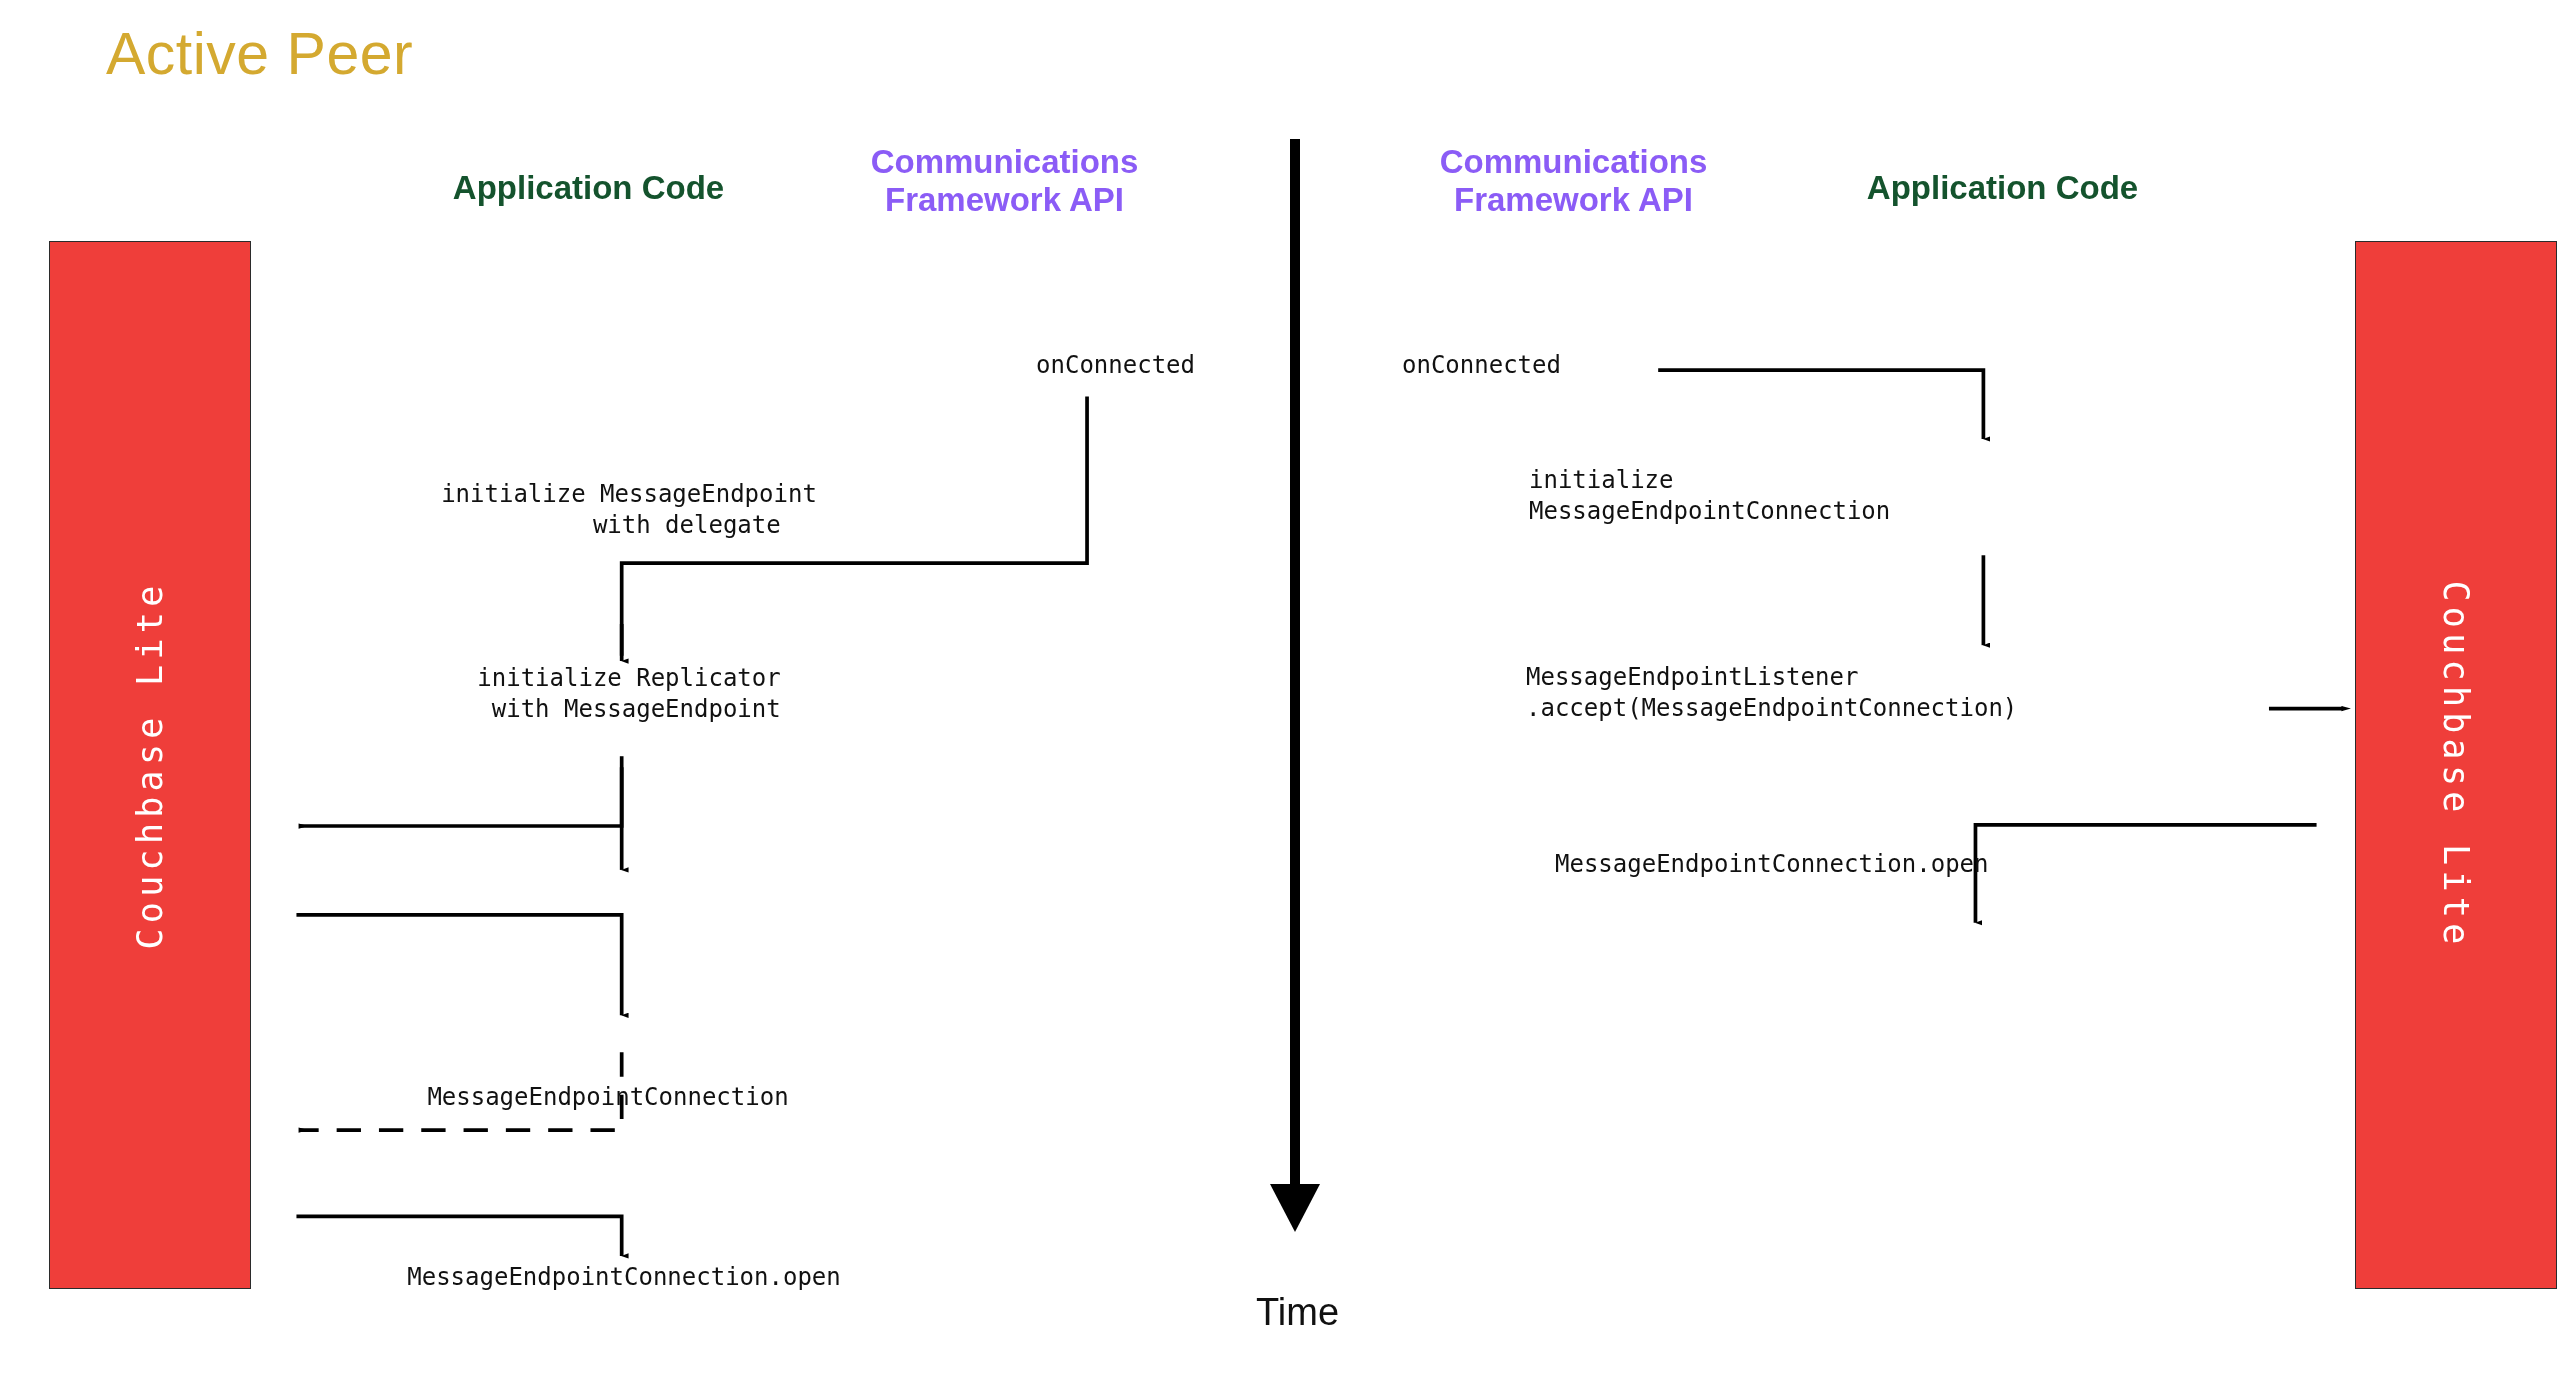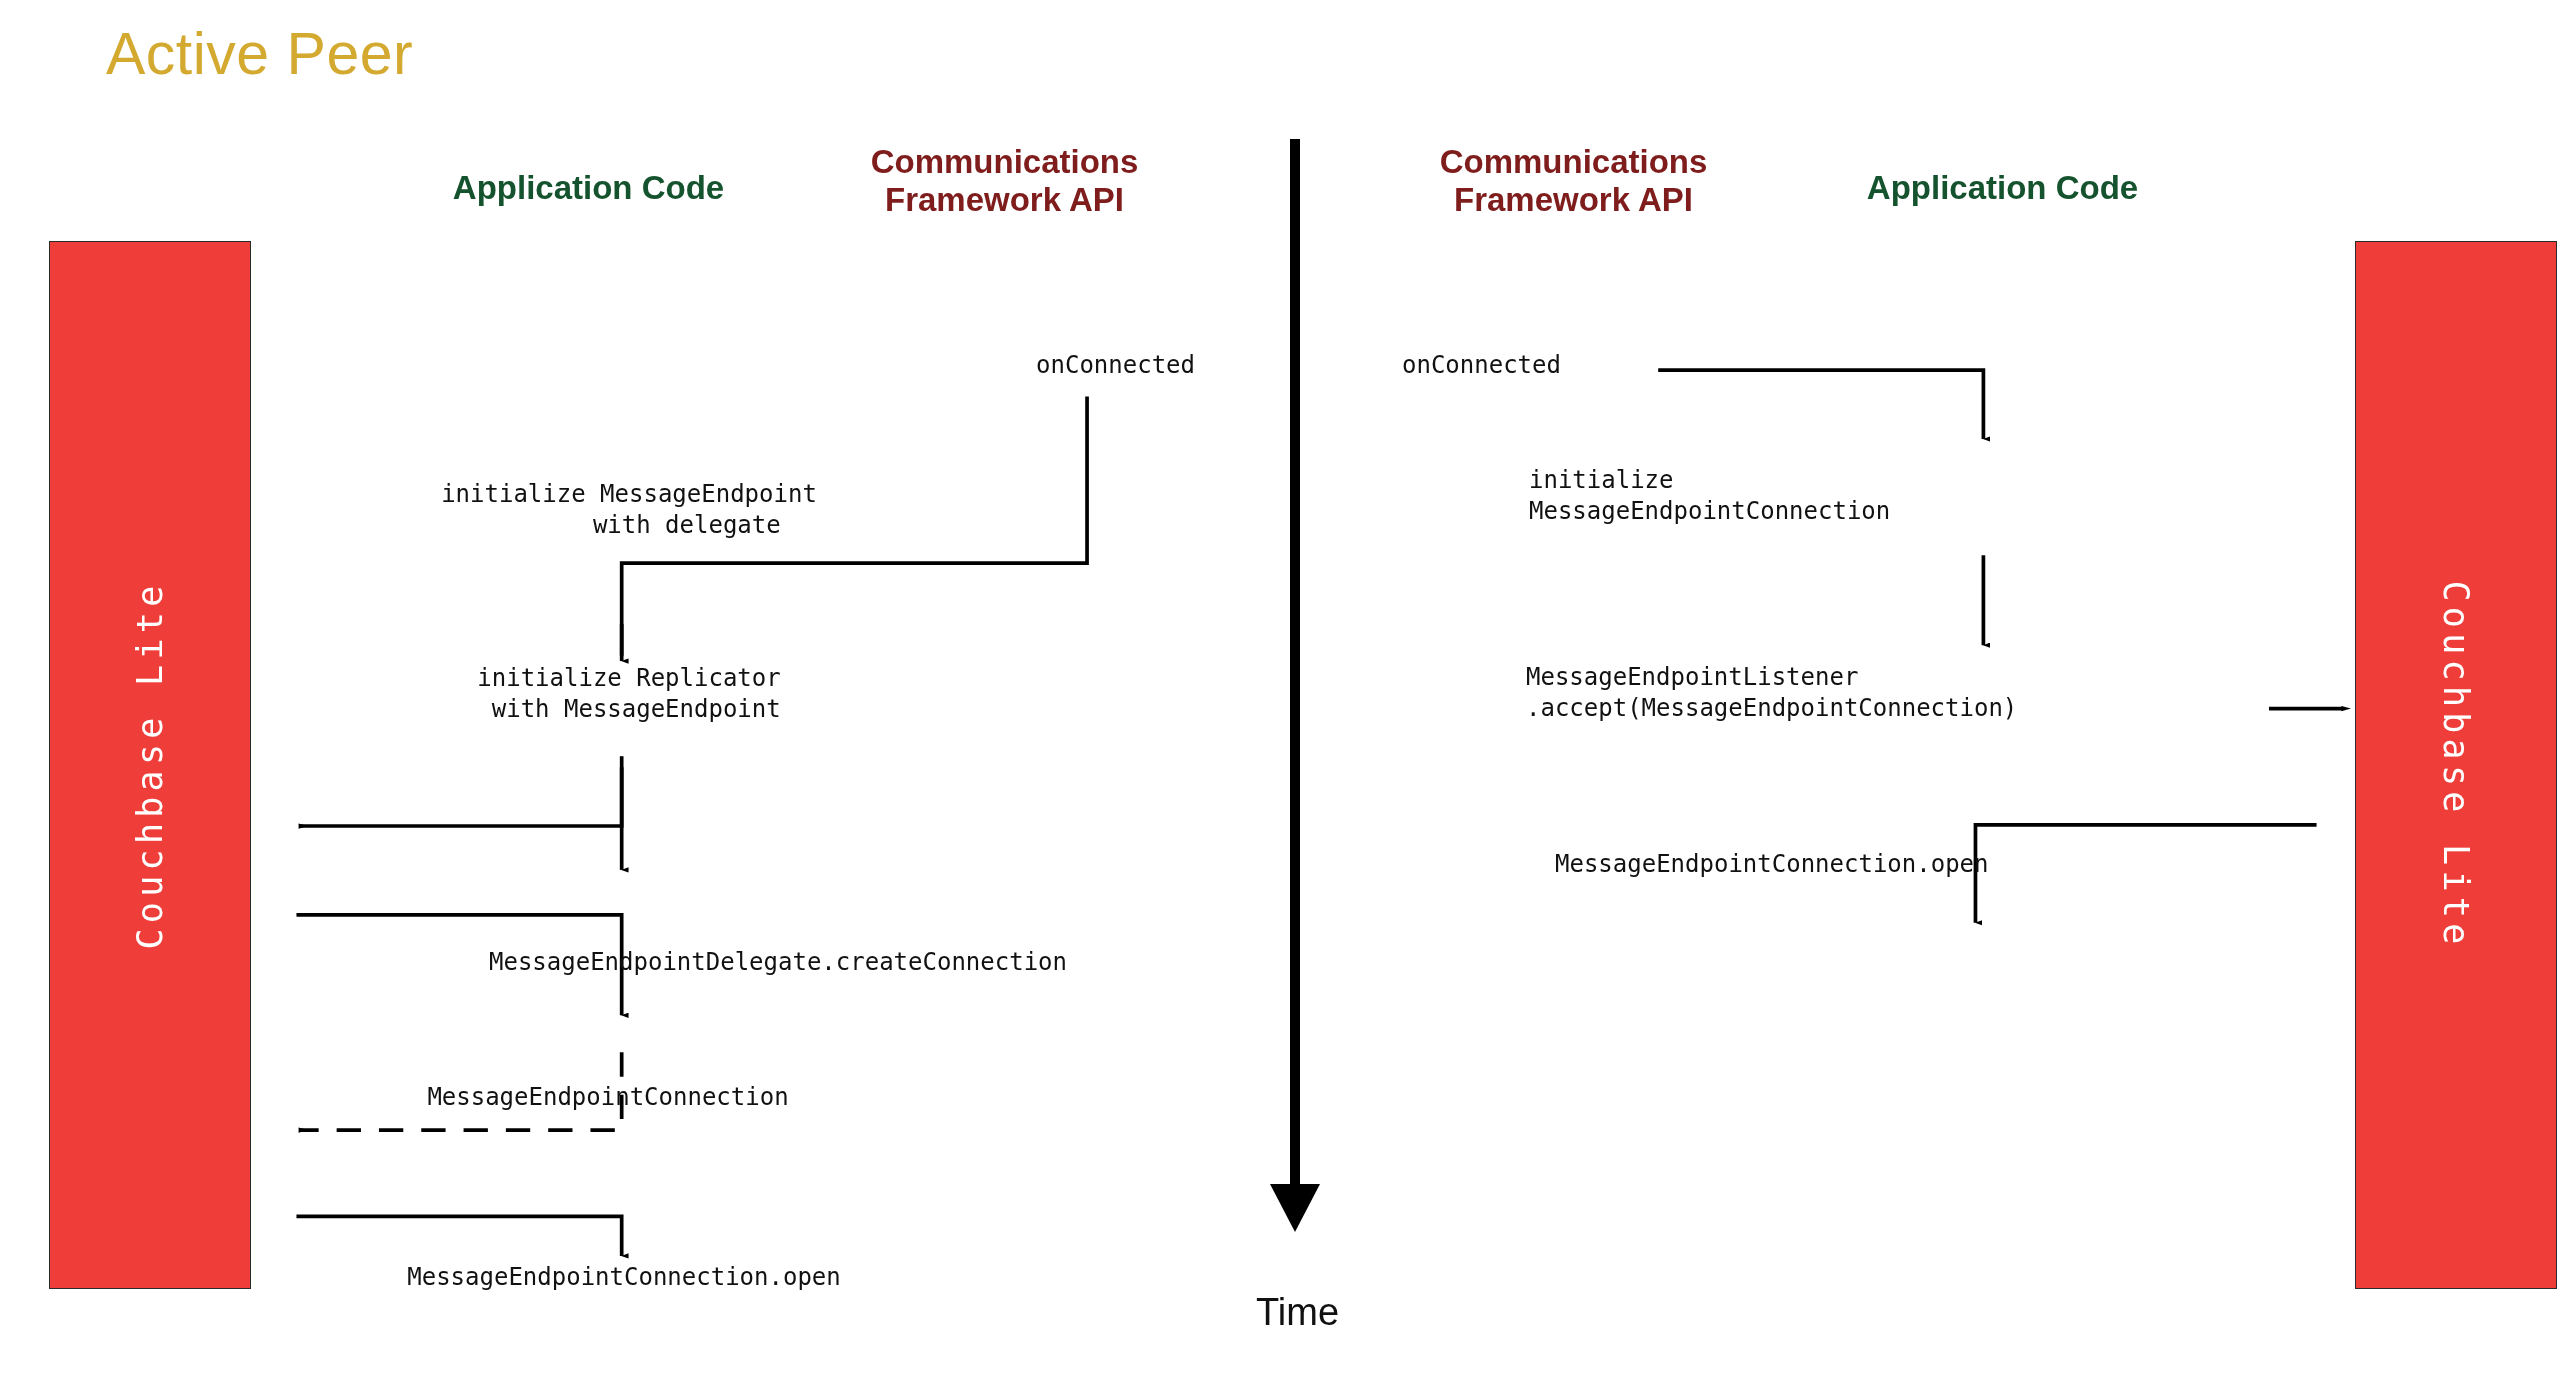--- a/index.html
+++ b/index.html
@@ -26,21 +26,21 @@
   .col-head{
     position:absolute;
     font-family:"Liberation Sans", sans-serif;
     font-weight:bold;
     font-size:33px;
     line-height:1.15;
     white-space:nowrap;
     text-align:center;
   }
   .col-head.black{color:#14532d;}
-  .col-head.blue{color:#7f1d1d;}
+  .col-head.blue{color:#8b5cf6;}
 
   #head-app-left{left:414px;top:169px;width:349px;}
   #head-api-left{left:830px;top:143px;width:349px;}
   #head-api-right{left:1399px;top:143px;width:349px;}
   #head-app-right{left:1828px;top:169px;width:349px;}
 
   
   .cbl-bar{
     position:absolute;
     background:#ef3e3a;
@@ -198,21 +198,20 @@
     <g>
       <path d="M4380,1560 L3735,1560 L3735,1745" fill="none" stroke="#000" stroke-width="7" marker-end="url(#ah-down)"></path>
     </g>
   </svg>
 
   <div class="step" id="s-onconnected-l">onConnected</div>
   <div class="step" id="s-init-me">initialize MessageEndpoint
         with delegate</div>
   <div class="step" id="s-init-repl">initialize Replicator
  with MessageEndpoint</div>
-  <div class="step" id="s-delegate-create">MessageEndpointDelegate.createConnection</div>
   <div class="step" id="s-me-connection">MessageEndpointConnection</div>
   <div class="step" id="s-mec-open-l">MessageEndpointConnection.open</div>
 
   <div class="step" id="s-onconnected-r">onConnected</div>
   <div class="step" id="s-init-mec">initialize
 MessageEndpointConnection</div>
   <div class="step" id="s-listener-accept">MessageEndpointListener
 .accept(MessageEndpointConnection)</div>
   <div class="step" id="s-mec-open-r">MessageEndpointConnection.open</div>
 

